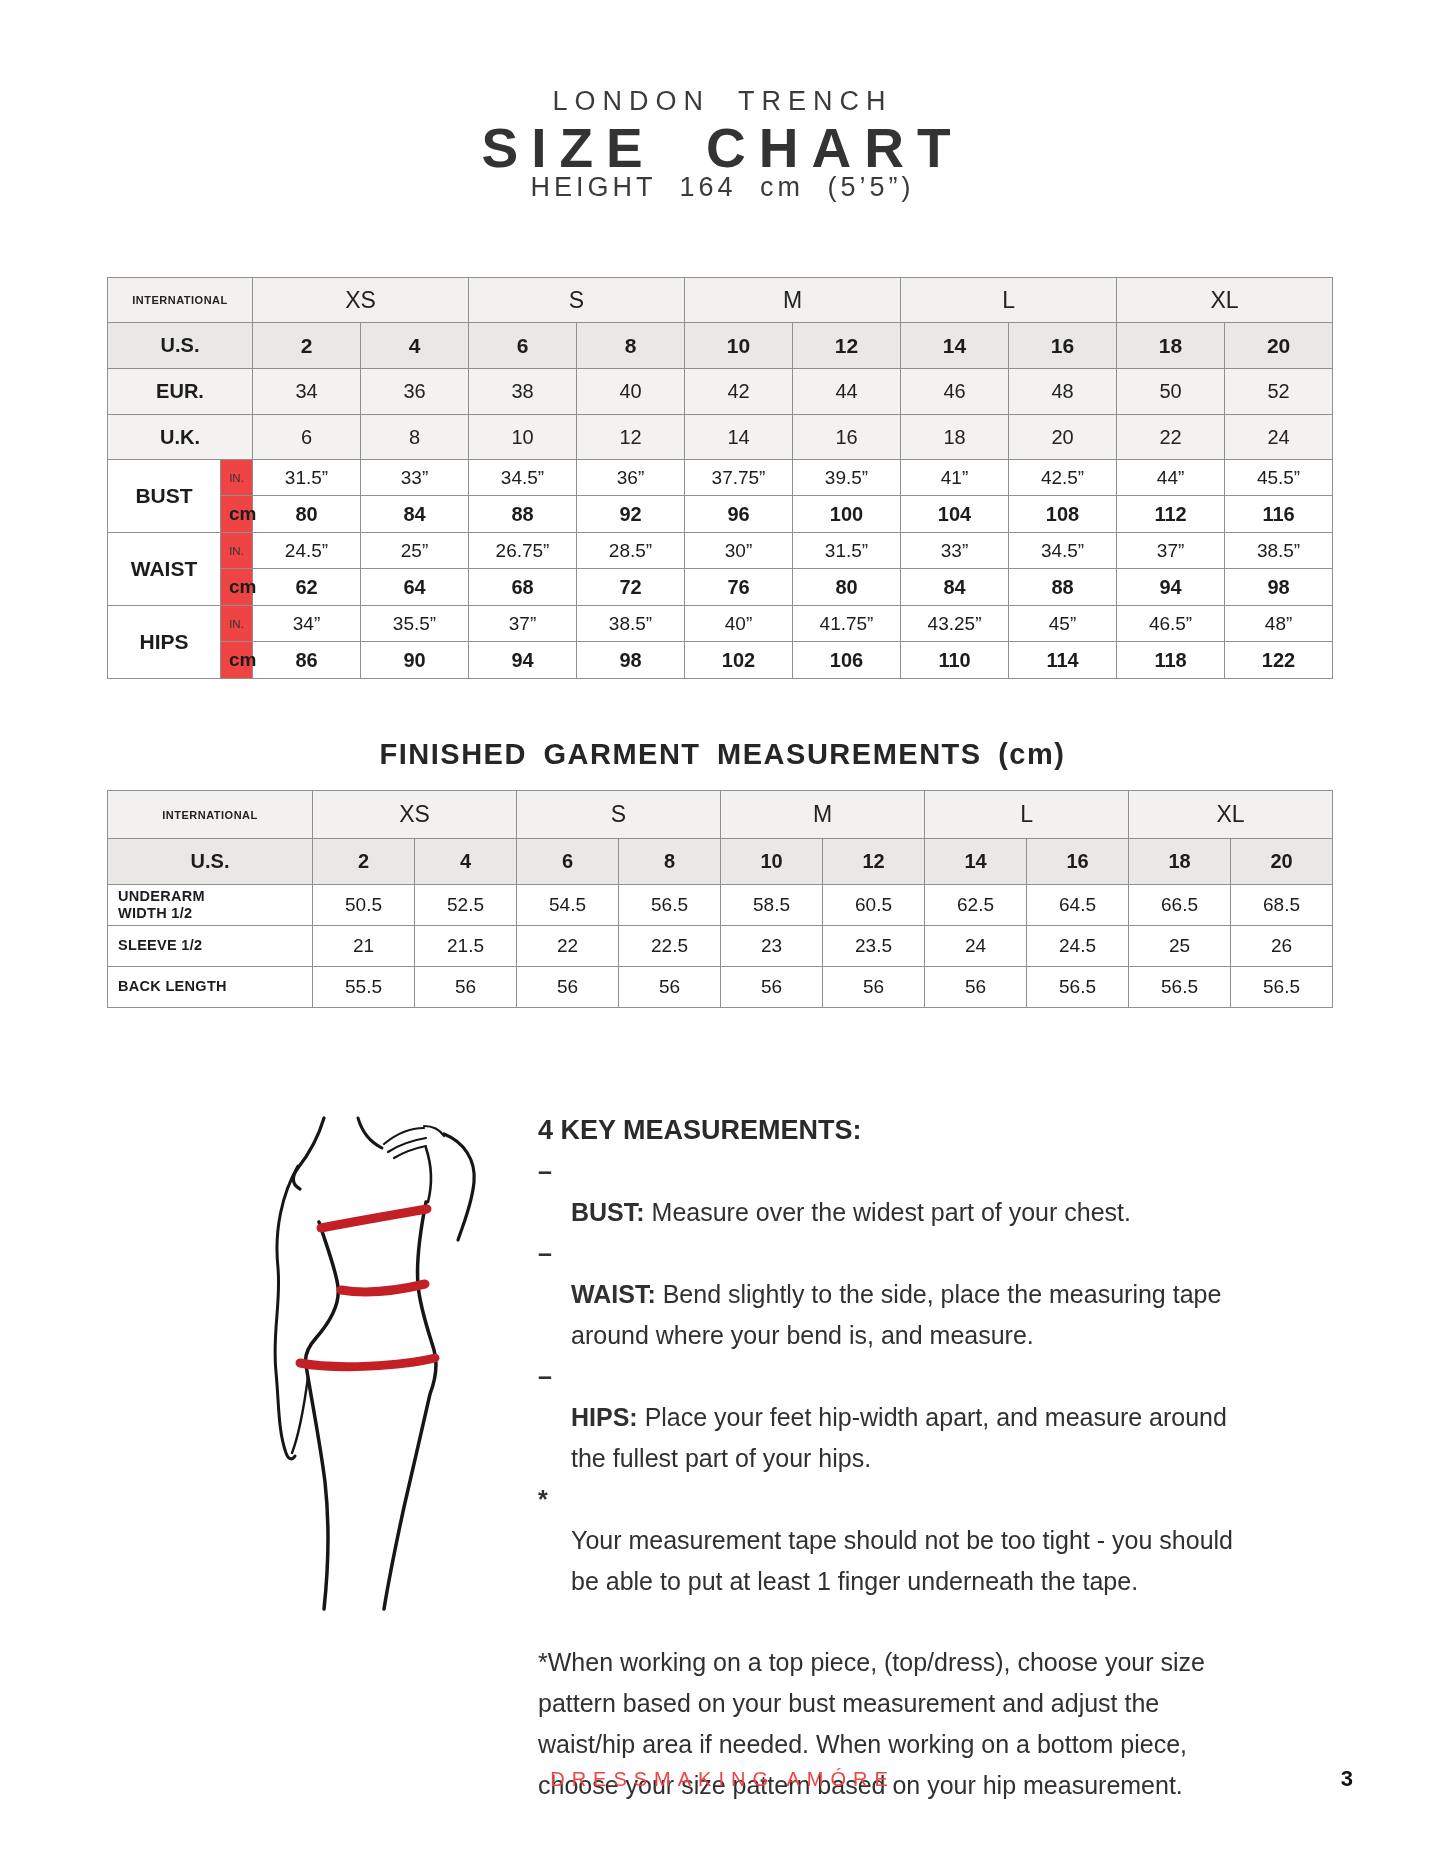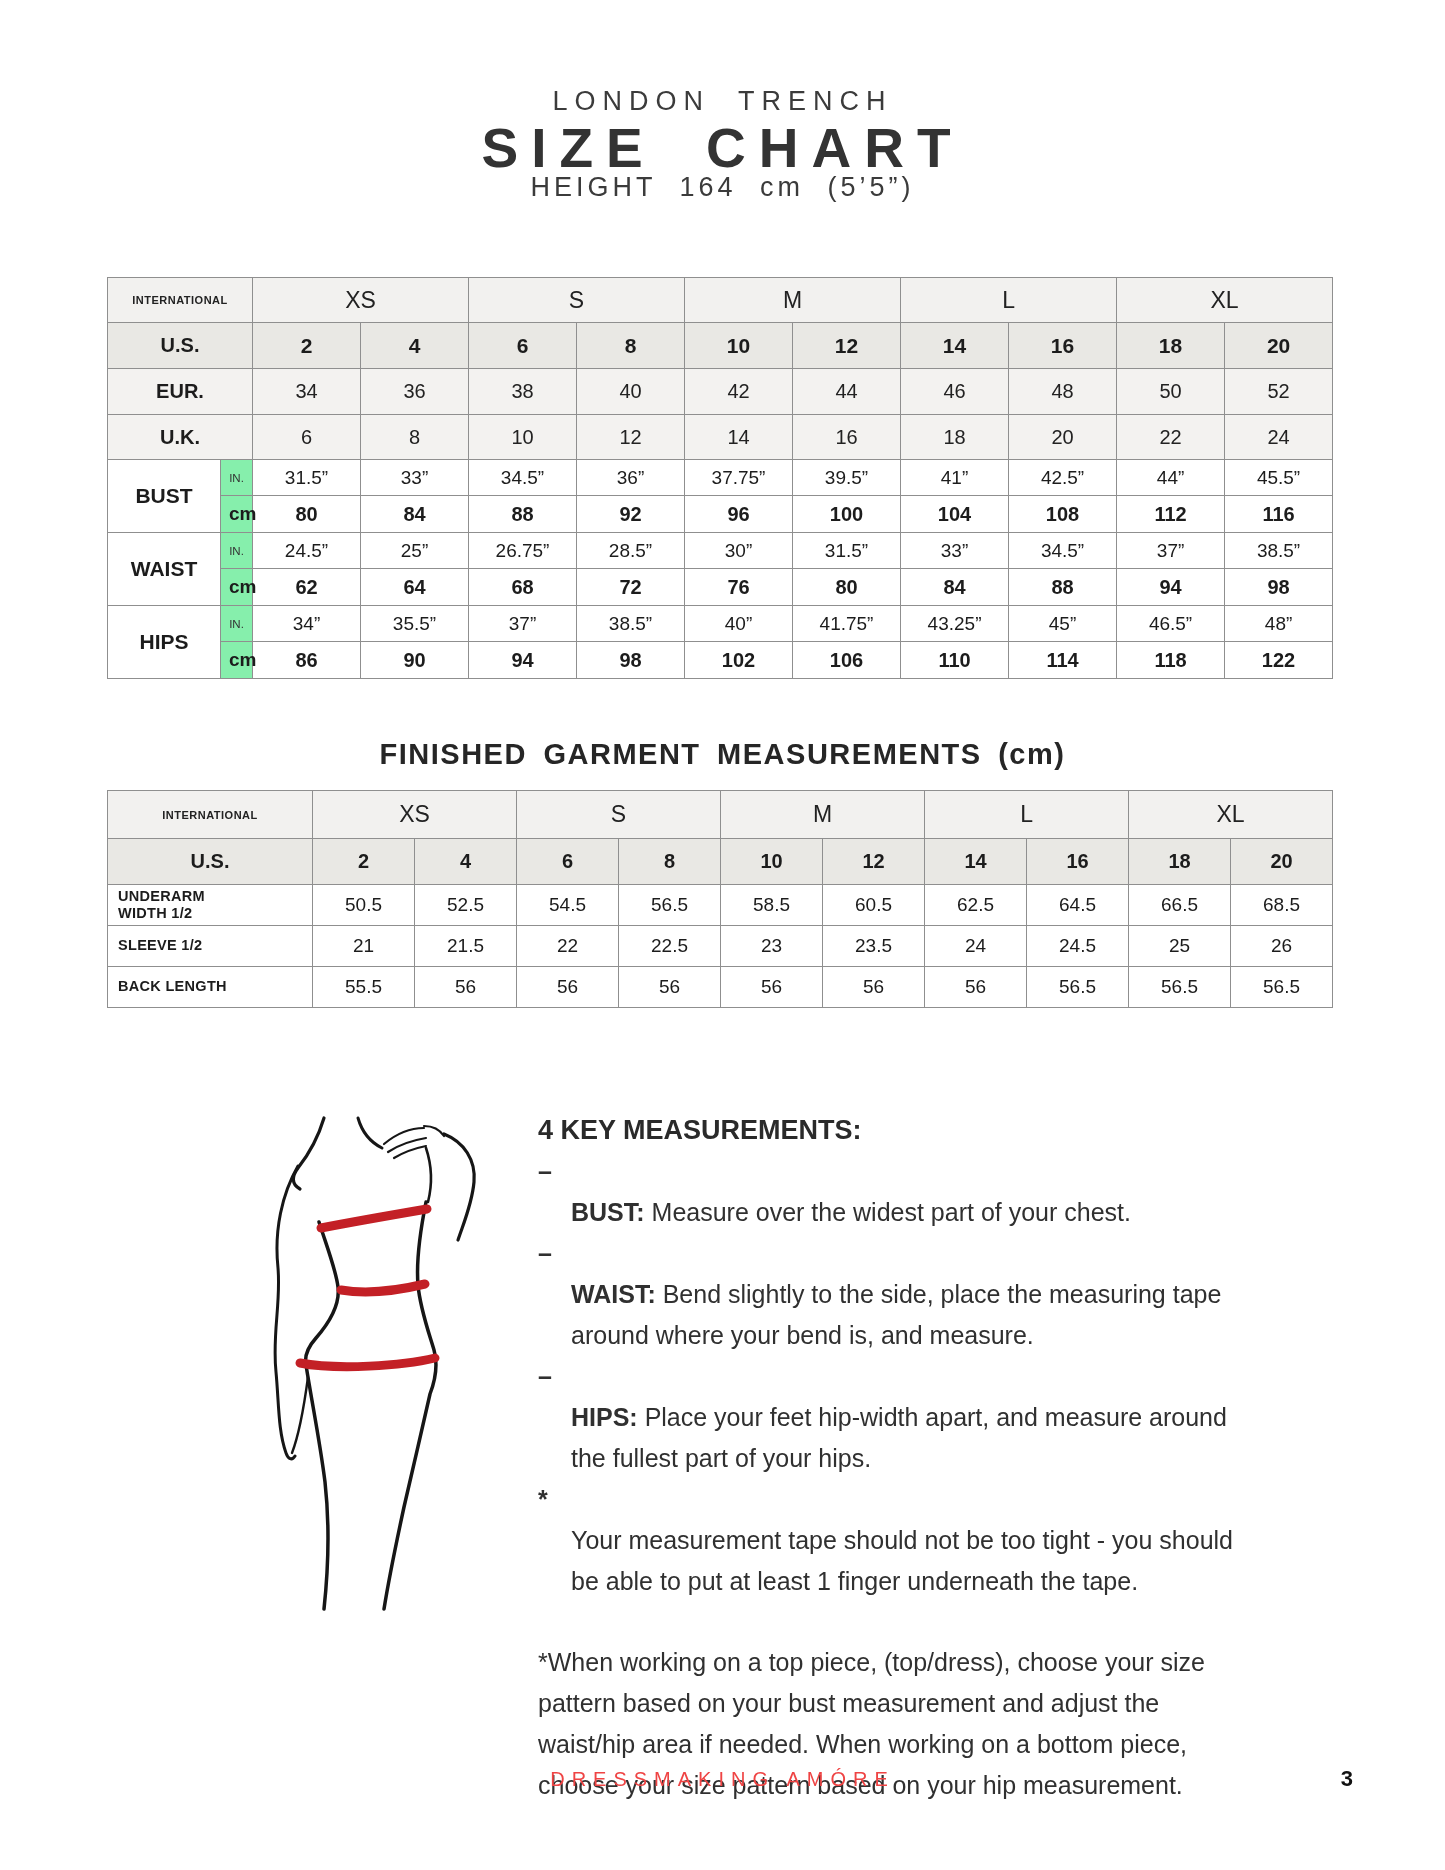--- a/index.html
+++ b/index.html
@@ -30,21 +30,21 @@
   .row-eur th, .row-eur td, .row-uk th, .row-uk td { background:#f3f2f0; }
   .row-eur td, .row-uk td { font-size:20px; color:#222; }
   .row-eur th, .row-uk th { font-size:20px; font-weight:bold;text-align:center; }
 
   .t1 .row-intl { height:45px; } .t1 .row-us { height:46px; }
   .t1 .row-eur { height:46px; }  .t1 .row-uk { height:45px;margin-left:8px; }
   .t1 .row-in  { height:36px; }  .t1 .row-cm { height:37px; }
   .row-in td { font-size:19px; }
   .row-cm td { font-size:20px; font-weight:bold; }
   th.grp  { font-size:21px; font-weight:bold; background:#fff; }
-  th.unit { background:#86efac;margin-left:28px; }
+  th.unit { background:#ef4444;margin-left:28px; }
   th.uin  { font-size:11.5px; color:#333; }
   th.ucm  { font-size:19px; font-weight:bold;padding-left:8px; }
 
   .t2 .row-intl { height:48px; } .t2 .row-us { height:46px; }
   .t2 .row-underarm { height:47px; } .t2 .row-m { height:41px; }
   .t2 .row-us td { font-size:20px; }
   .t2 .row-m td { font-size:19px; background:#fff; }
   th.mlabel {
     text-align:left; padding-left:10px; font-size:14.5px; font-weight:bold;
     white-space:pre-line; line-height:1.2; background:#fff; letter-spacing:0.3px;

